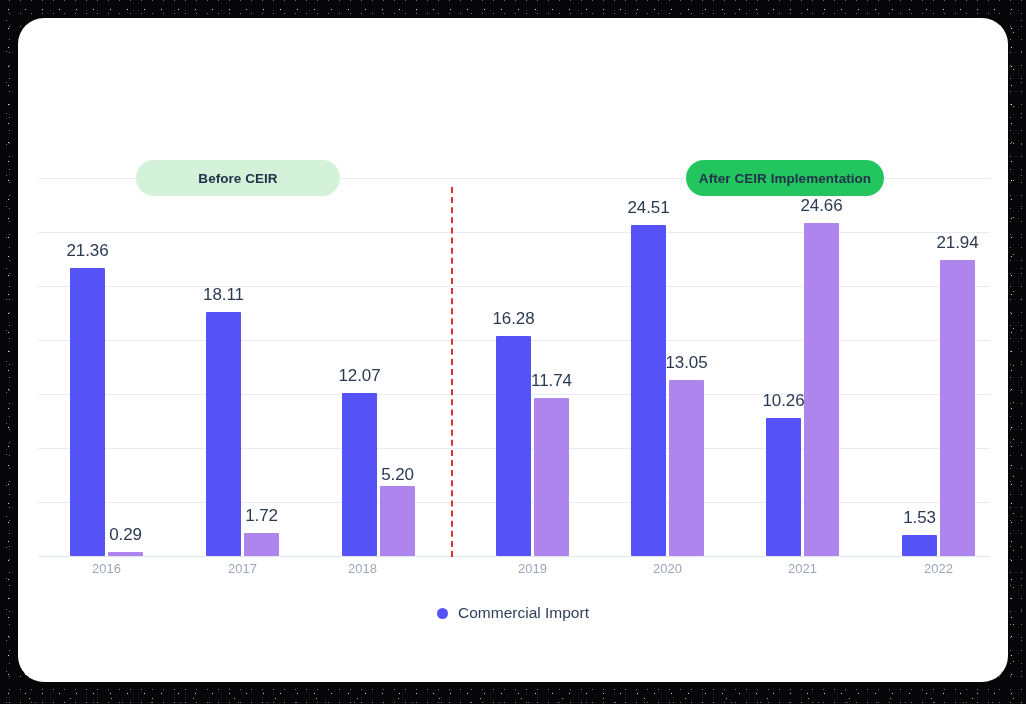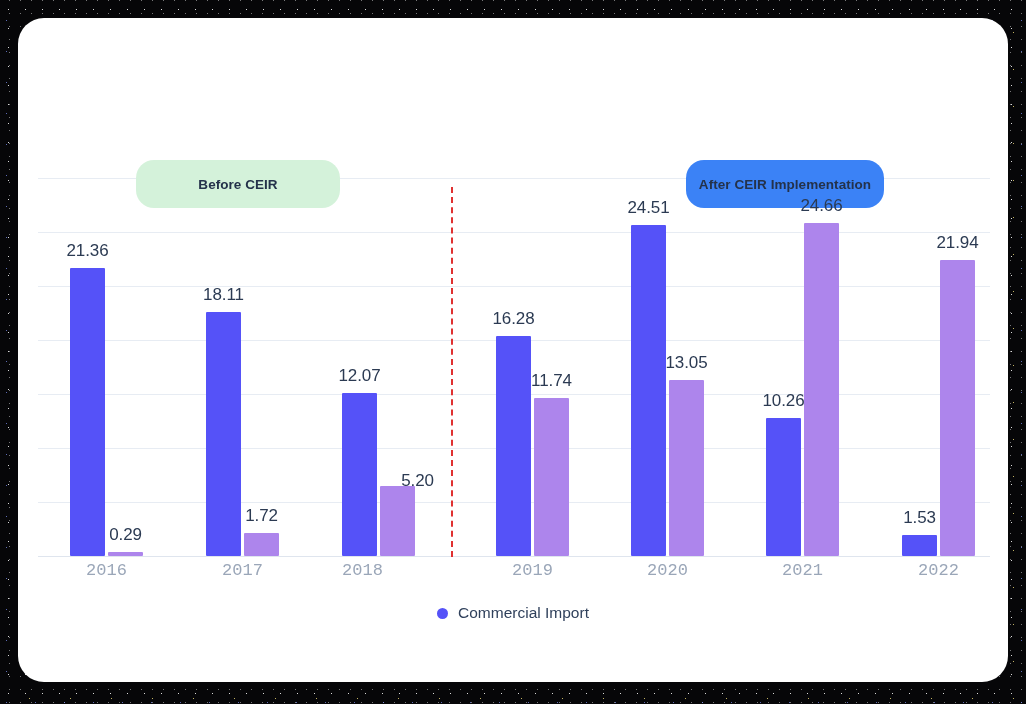--- a/index.html
+++ b/index.html
@@ -84,21 +84,21 @@
     left: 433px;
     top: 169px;
     width: 0;
     height: 370px;
     border-left: 2.5px dashed #e03131;
   }
 
   
   .section-badge {
     position: absolute;
-    height: 48px;
+    height: 36px;
     border-radius: 18px;
     display: flex;
     align-items: center;
     justify-content: center;
     font-size: 13.5px;
     font-weight: bold;
     color: #24324a;
     letter-spacing: 0.05px;
     white-space: nowrap;
   }
@@ -141,25 +141,24 @@
     font-size: 17px;
     font-weight: normal;
     color: #2b3a52;
     white-space: nowrap;
     letter-spacing: -0.1px;
   }
 
   .x-label {
     position: absolute;
     top: 543px;
-    font-size: 17px;
+    font-size: 13px;
     color: #9aa6b8;
     text-align: center;
     white-space: nowrap;
-    font-family: Liberation Mono, monospace;
   }
 
   
   #legend {
     position: absolute;
     top: 586px;
     left: 0;
     width: 990px;
     display: flex;
     justify-content: center;
@@ -199,21 +198,21 @@
         <div class="gridline" style="top: 268px;"></div>
         <div class="gridline" style="top: 214px;"></div>
         <div class="gridline" style="top: 160px;"></div>
       </div>
     <div id="baseline"></div>
     <div id="divider-line" style="border-left-color: rgb(224, 49, 49);"></div>
 
     <div class="section-badge" id="badge-before" style="background: rgb(212, 242, 218);">
       <span>Before CEIR</span>
     </div>
-    <div class="section-badge" id="badge-after" style="background: #3b82f6;">
+    <div class="section-badge" id="badge-after" style="background: #22c55e;">
       <span>After CEIR Implementation</span>
     </div>
 
     <div id="bars-container">
         <div class="bar-group" style="left: 52px;">
           <div class="bar-wrap" style="left: 0px;">
             <div class="bar" style="height: 288.36px; background: rgb(85, 82, 248);"></div>
             <div class="bar-value" style="bottom: 295.36px;">21.36</div>
           </div>
           <div class="bar-wrap" style="left: 38px;">
@@ -231,21 +230,21 @@
             <div class="bar-value" style="bottom: 30.22px;">1.72</div>
           </div>
         </div>
         <div class="bar-group" style="left: 324px;">
           <div class="bar-wrap" style="left: 0px;">
             <div class="bar" style="height: 162.945px; background: rgb(85, 82, 248);"></div>
             <div class="bar-value" style="bottom: 169.945px;">12.07</div>
           </div>
           <div class="bar-wrap" style="left: 38px;">
             <div class="bar" style="height: 70.2px; background: rgb(173, 133, 236);"></div>
-            <div class="bar-value" style="bottom: 65px; margin-left: 20px;">5.20</div>
+            <div class="bar-value" style="bottom: 71px;">5.20</div>
           </div>
         </div>
         <div class="bar-group" style="left: 478px;">
           <div class="bar-wrap" style="left: 0px;">
             <div class="bar" style="height: 219.78px; background: rgb(85, 82, 248);"></div>
             <div class="bar-value" style="bottom: 226.78px;">16.28</div>
           </div>
           <div class="bar-wrap" style="left: 38px;">
             <div class="bar" style="height: 158.49px; background: rgb(173, 133, 236);"></div>
             <div class="bar-value" style="bottom: 165.49px;">11.74</div>

